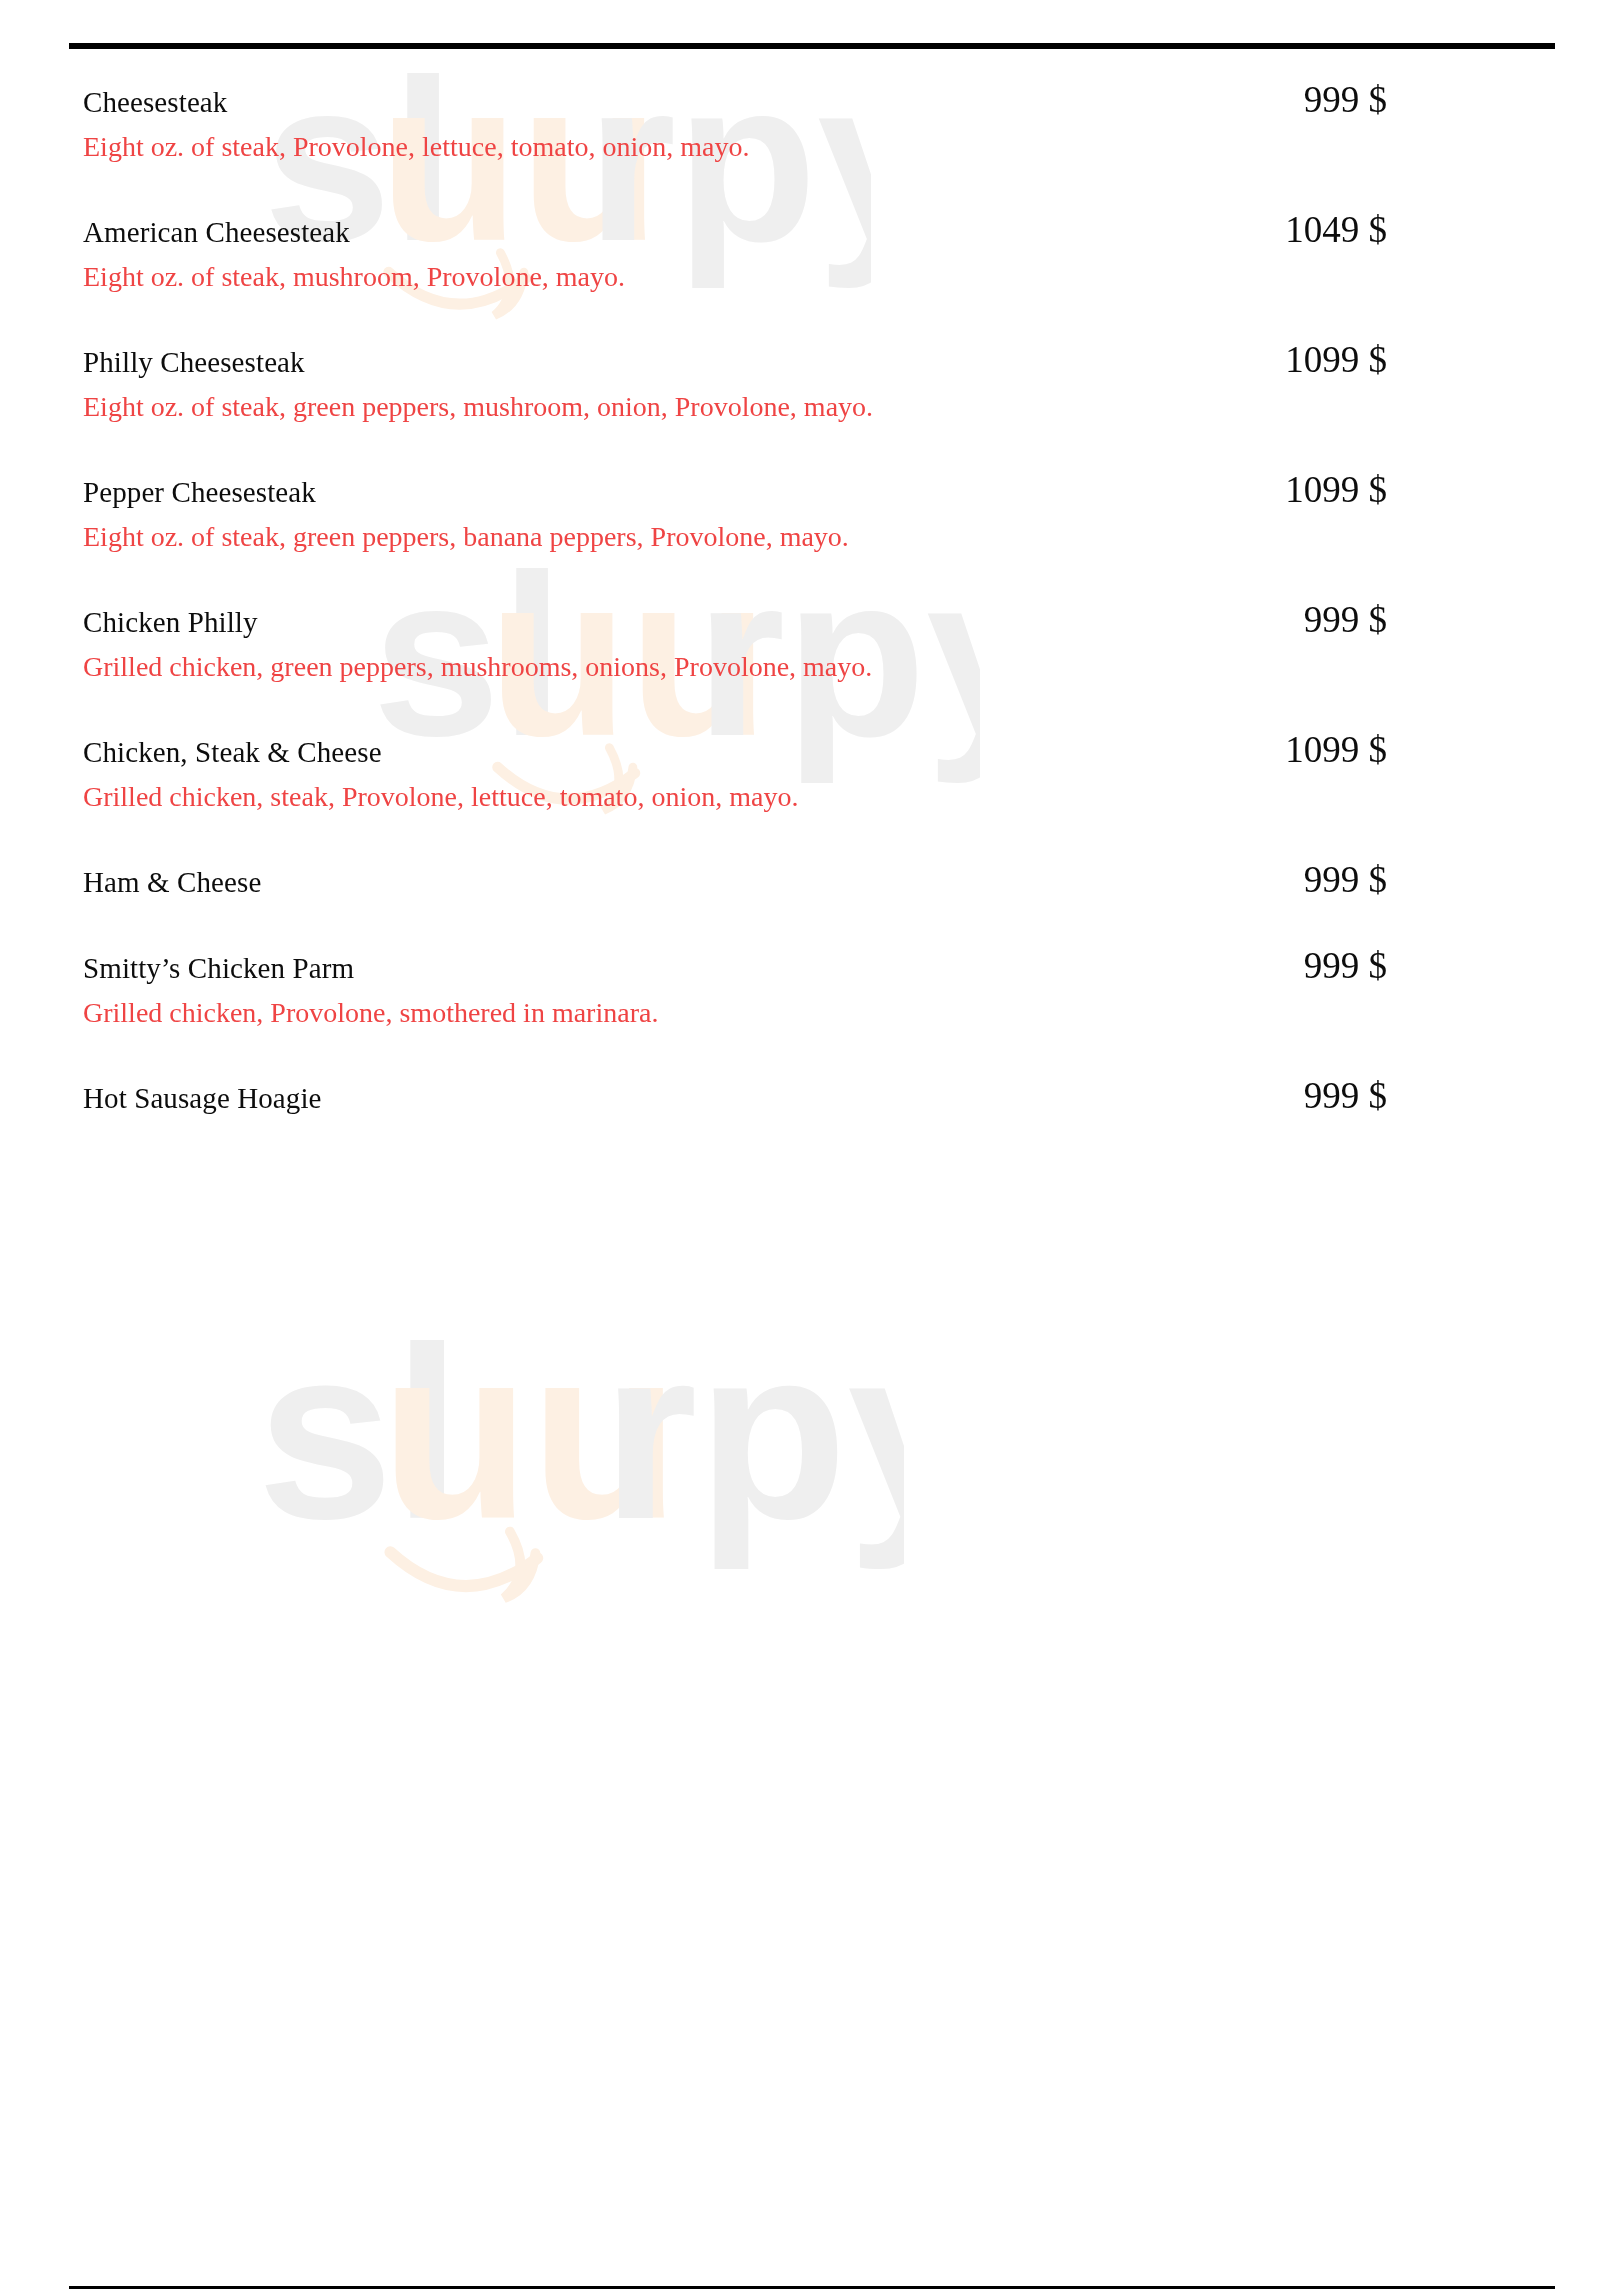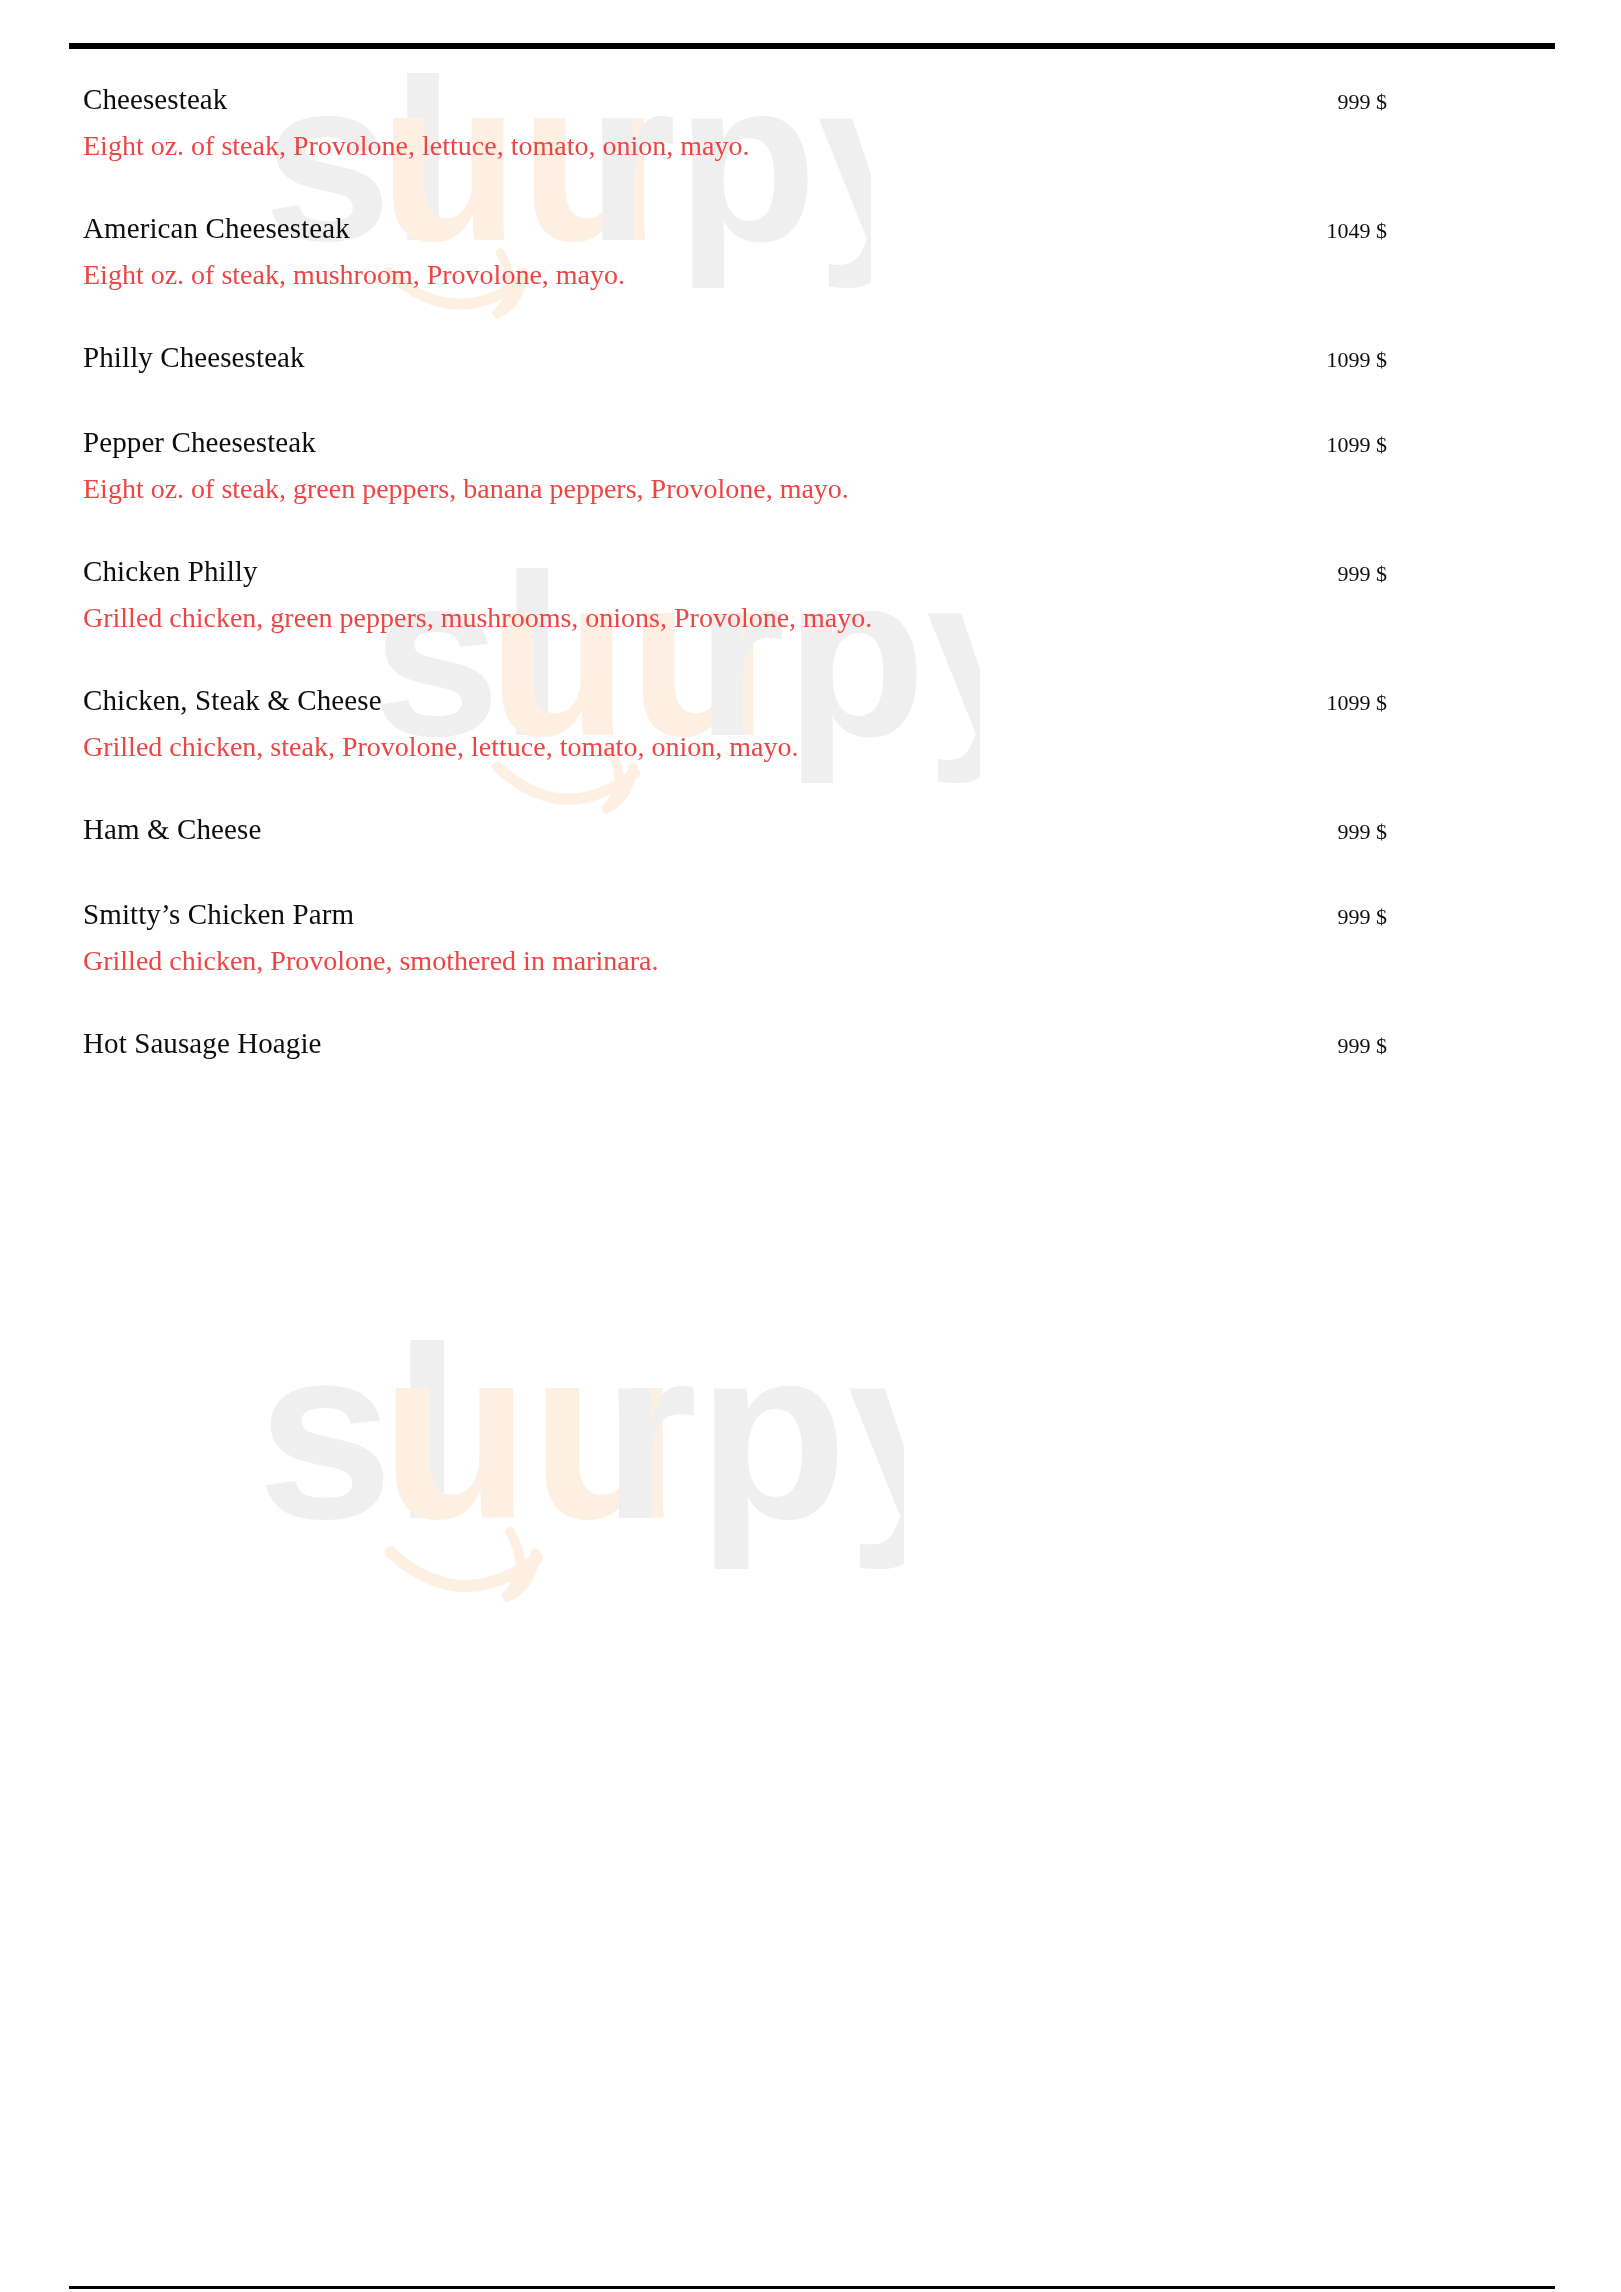--- a/index.html
+++ b/index.html
@@ -74,21 +74,21 @@
 
   .item-name {
     font-size: 29px;
     line-height: 43px;
     letter-spacing: 0.1px;
     color: #0d0d0d;
     white-space: nowrap;
   }
 
   .item-price {
-    font-size: 22px;
+    font-size: 37px;
     line-height: 43px;
     color: #0d0d0d;
     white-space: nowrap;
     text-align: right;
     flex: 0 0 auto;
   }
 
   .item-desc {
     font-size: 28px;
     line-height: 43px;
@@ -159,20 +159,21 @@
         <span class="item-price">1049 $</span>
       </div>
       <div class="item-desc">Eight oz. of steak, mushroom, Provolone, mayo.</div>
     </div>
 
     <div class="menu-item w-narrow">
       <div class="item-head">
         <span class="item-name">Philly Cheesesteak</span>
         <span class="item-price">1099 $</span>
       </div>
+      <div class="item-desc">Eight oz. of steak, green peppers, mushroom, onion, Provolone, mayo.</div>
     </div>
 
     <div class="menu-item">
       <div class="item-head">
         <span class="item-name">Pepper Cheesesteak</span>
         <span class="item-price">1099 $</span>
       </div>
       <div class="item-desc">Eight oz. of steak, green peppers, banana peppers, Provolone, mayo.</div>
     </div>
 

